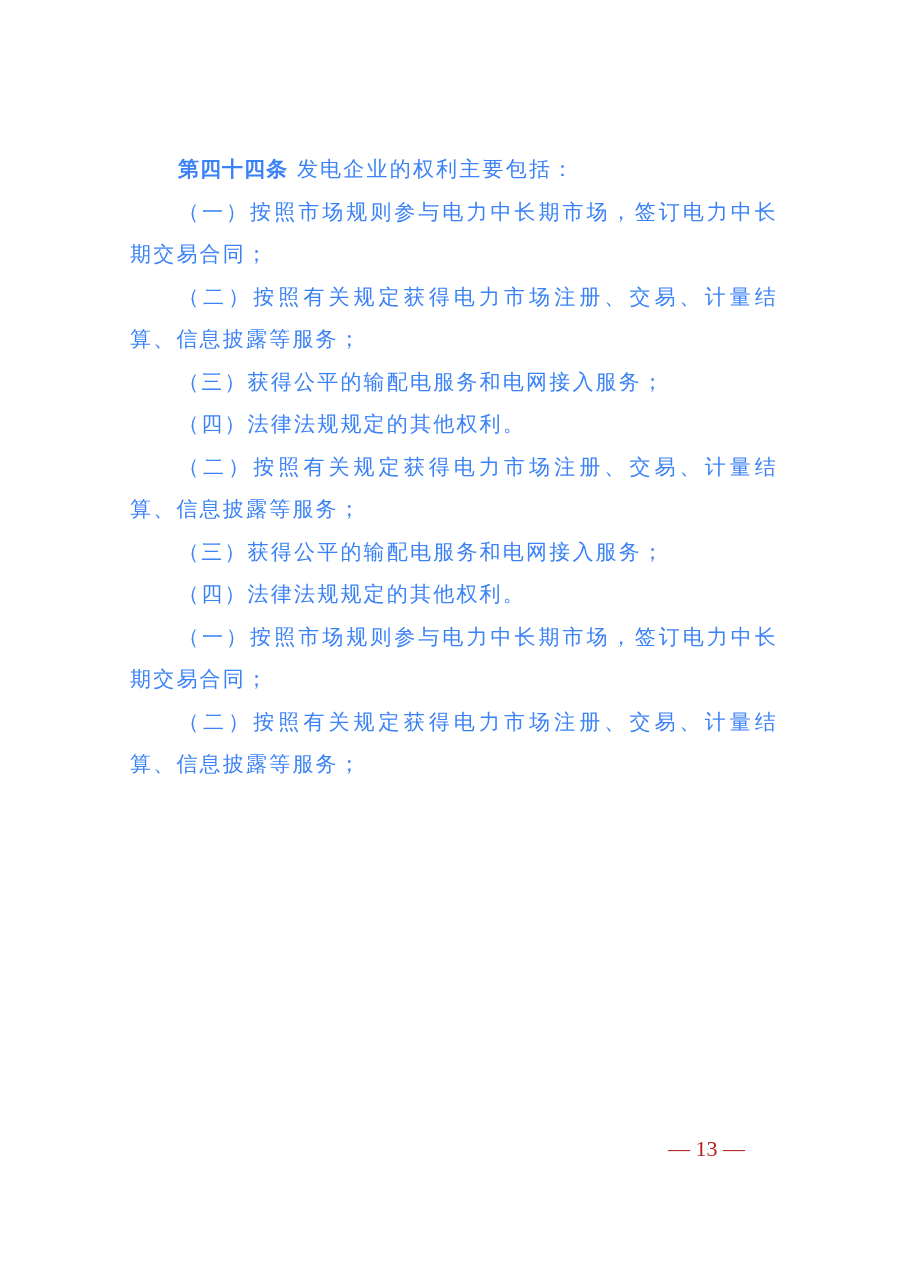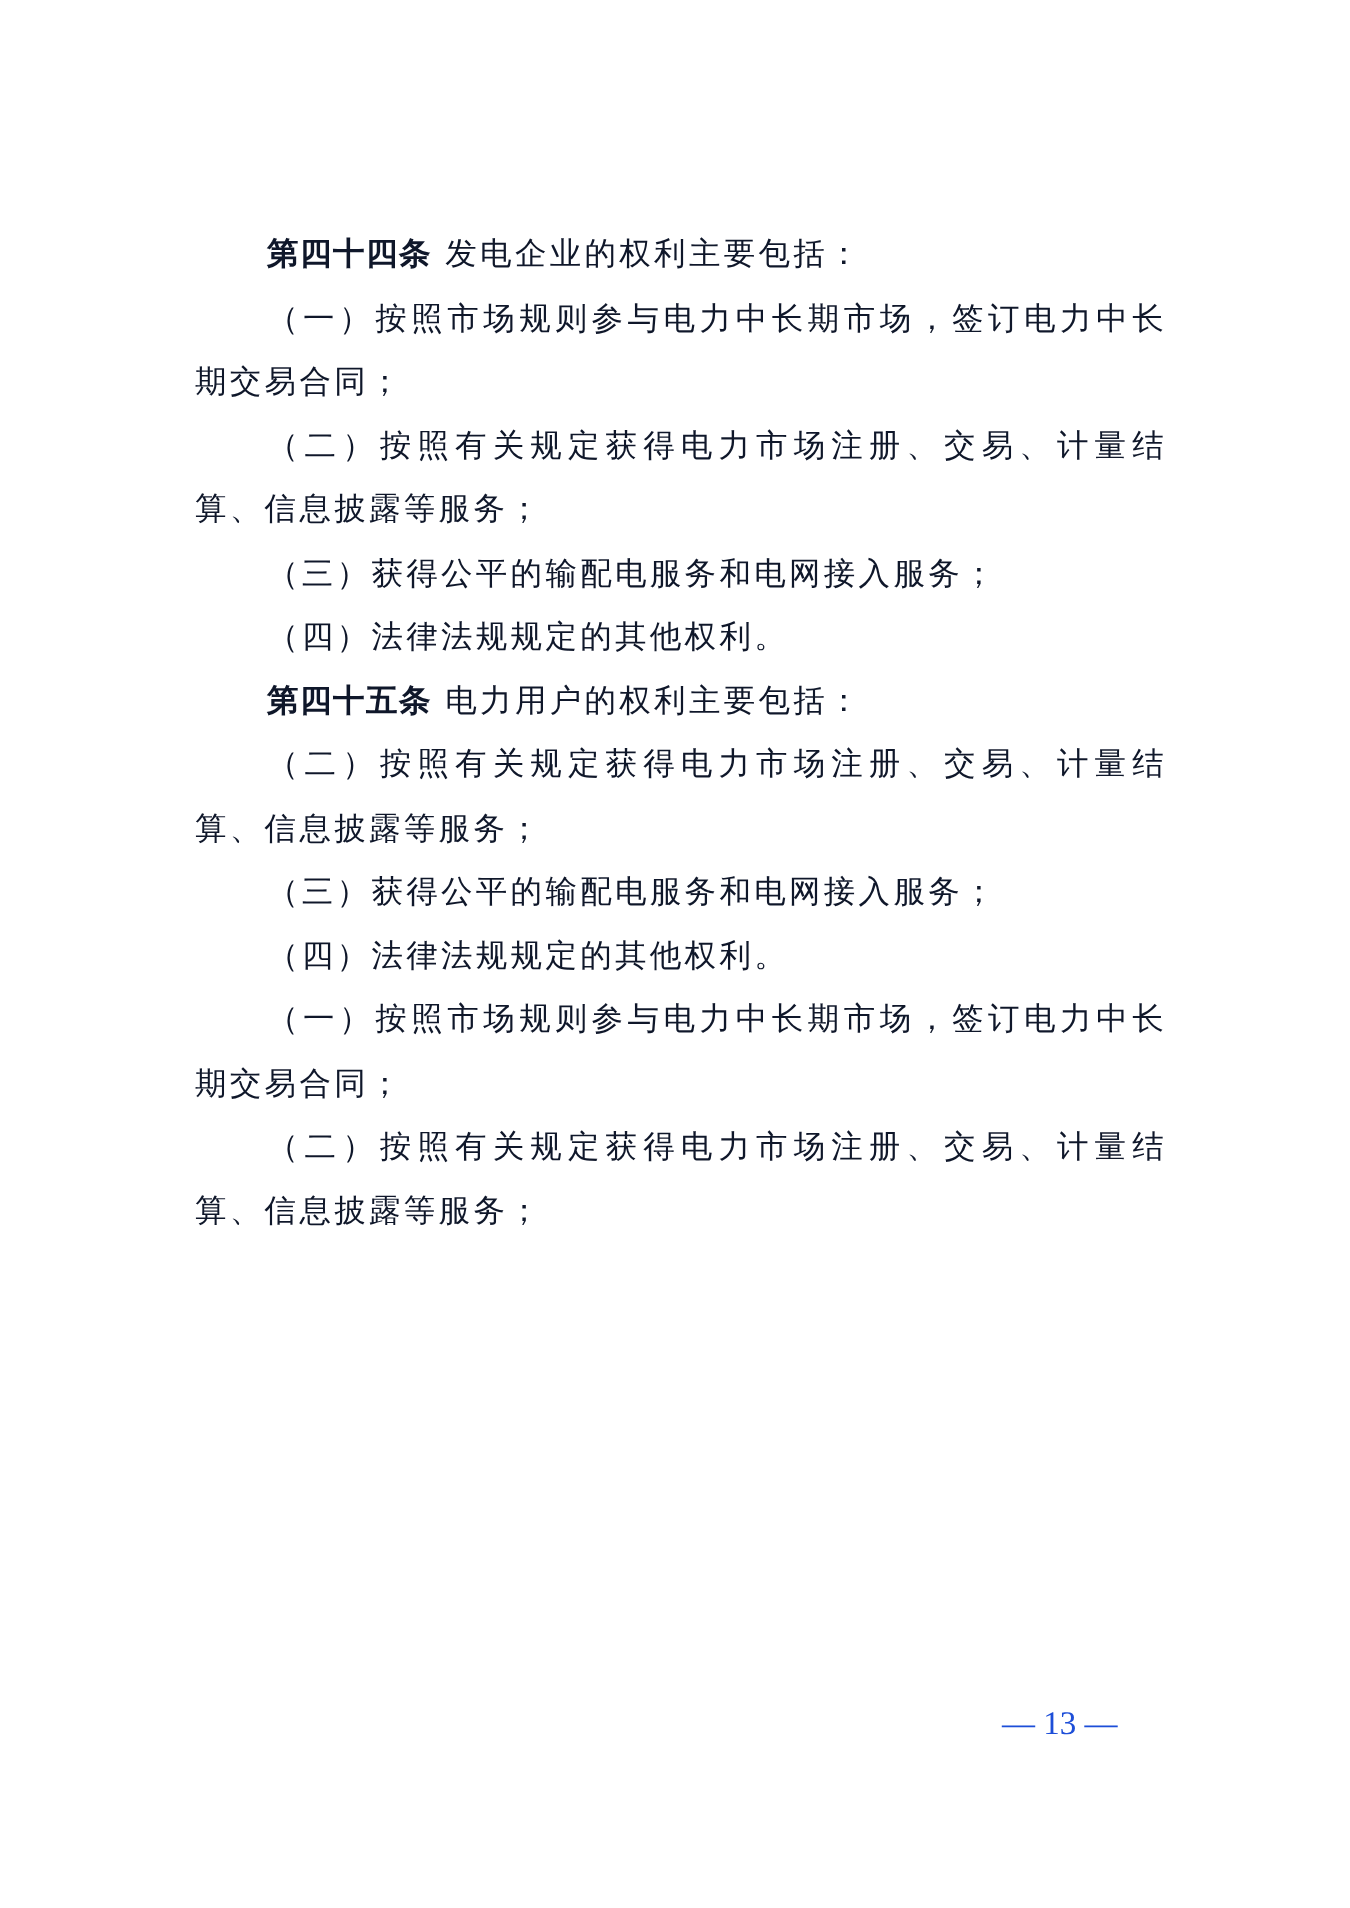--- a/index.html
+++ b/index.html
@@ -1,38 +1,37 @@
 <!DOCTYPE html>
 <html><head>
 <meta charset="utf-8">
 <style>
   html, body { margin: 0; padding: 0; background: #ffffff; }
   body { width: 900px; height: 1272px; position: relative; overflow: hidden; }
   .page {
     position: absolute; left: 130px; top: 148px; width: 648px;
-    font-family: "DejaVu Serif", serif; color: #0f172a;
+    font-family: "DejaVu Serif", serif; color: #3b82f6;
     font-size: 21px; line-height: 42.5px; letter-spacing: 2.2px;
   }
   .para { margin: 0; text-indent: 48px; text-align: justify; text-align-last: left; }
   .art-head { font-weight: bold; font-family: "DejaVu Sans", sans-serif; letter-spacing: 1px; }
   .footer {
     position: absolute; left: 668px; top: 1136px;
-    font-family: "Liberation Serif", serif; font-size: 22px; color: #1d4ed8;
+    font-family: "Liberation Serif", serif; font-size: 22px; color: #b91c1c;
   }
 </style>
 </head>
 <body>
 
 <div class="page">
   <p class="para"><span class="art-head">第四十四条</span><span> 发电企业的权利主要包括：</span></p>
   <p class="para">（一）按照市场规则参与电力中长期市场，签订电力中长期交易合同；</p>
   <p class="para">（二）按照有关规定获得电力市场注册、交易、计量结算、信息披露等服务；</p>
   <p class="para">（三）获得公平的输配电服务和电网接入服务；</p>
   <p class="para">（四）法律法规规定的其他权利。</p>
-  <p class="para"><span class="art-head">第四十五条</span><span> 电力用户的权利主要包括：</span></p>
   <p class="para">（二）按照有关规定获得电力市场注册、交易、计量结算、信息披露等服务；</p>
   <p class="para">（三）获得公平的输配电服务和电网接入服务；</p>
   <p class="para">（四）法律法规规定的其他权利。</p>
   <p class="para">（一）按照市场规则参与电力中长期市场，签订电力中长期交易合同；</p>
   <p class="para">（二）按照有关规定获得电力市场注册、交易、计量结算、信息披露等服务；</p>
 </div>
 
 <div class="footer">— 13 —</div>
 
 </body></html>

